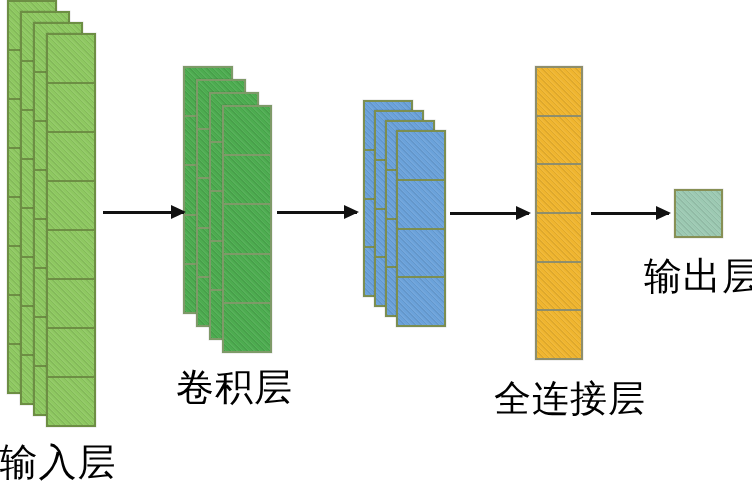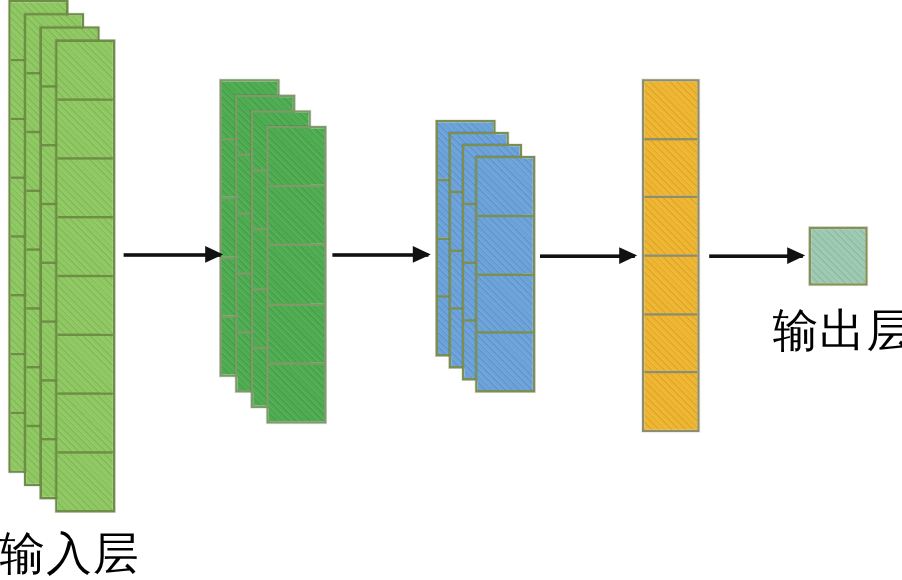--- a/index.html
+++ b/index.html
@@ -172,18 +172,20 @@
         <div class="cell" style="background-color: rgb(239, 181, 47); border-color: rgb(142, 142, 108);"></div>
       </div>
     </div>
   <div class="stack">
       <div class="column" style="left: 674px; top: 189px; width: 49px; height: 49px; border-color: rgb(135, 144, 85); z-index: 1;">
         <div class="cell" style="background-color: rgb(156, 201, 178); border-color: rgb(135, 144, 85);"></div>
       </div>
     </div>
 
   <div class="label label-input">输入层</div>
+  <div class="label label-conv">卷积层</div>
+  <div class="label label-fc">全连接层</div>
   <div class="label label-output">输出层</div>
 <div class="arrow" style="left: 103px; top: 211px; width: 81px; --ac: #111111;"></div>
     <div class="arrow" style="left: 277px; top: 211px; width: 80px; --ac: #111111;"></div>
     <div class="arrow" style="left: 450px; top: 212px; width: 79px; --ac: #111111;"></div>
     <div class="arrow" style="left: 591px; top: 212px; width: 78px; --ac: #111111;"></div>
   </div>
 
 </body></html>

